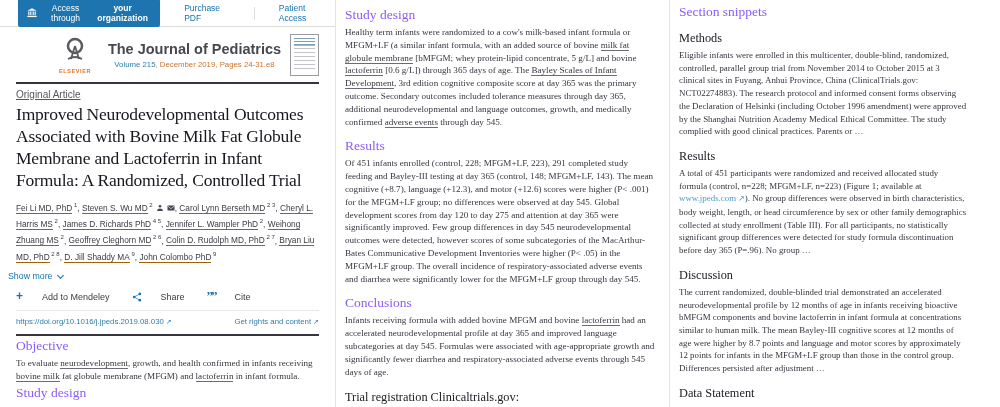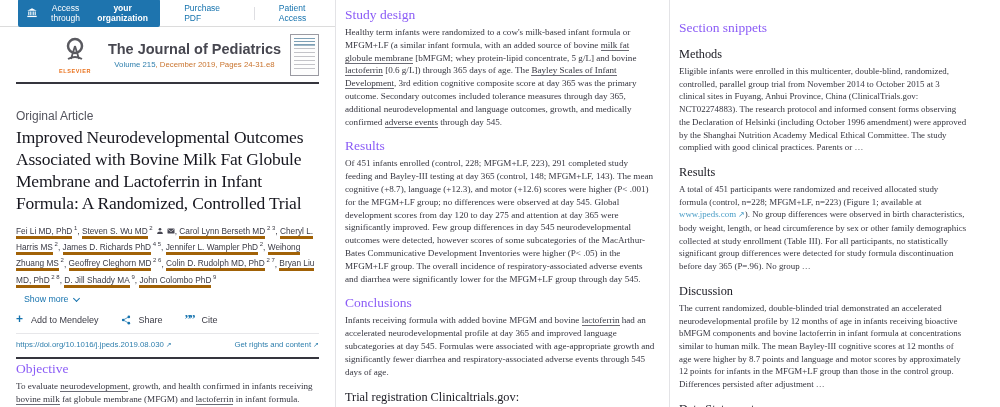--- a/index.html
+++ b/index.html
@@ -1,21 +1,21 @@
 <!DOCTYPE html>
 <html><head>
 <meta charset="utf-8">
 <style>
   html,body{margin:0;padding:0;background:#fff;}
   .page{width:1000px;height:407px;overflow:hidden;display:flex;background:#fff;
         font-family:"Liberation Sans",sans-serif;color:#333;}
   .col{box-sizing:border-box;overflow:hidden;position:relative;}
   .col-left{width:336px;border-right:1px solid #e3e3e6;}
   .col-mid{width:334px;border-right:1px solid #e3e3e6;padding:3px 14px 0 9px;}
-  .col-right{flex:1;padding:16px 32px 0 9px;}
+  .col-right{flex:1;padding:0 32px 0 9px;}
 
   
   .topbar{display:flex;align-items:center;height:26px;border-bottom:1px solid #dcdcdc;
           padding-left:18px;gap:14px;}
   .access-btn{display:inline-flex;align-items:center;gap:5px;background:#1e74ae;color:#fff;
           border:none;border-radius:2px;font-size:8.5px;padding:4px 9px;cursor:pointer;
           font-family:"Liberation Sans",sans-serif;}
   .access-btn b{font-weight:bold;}
   .access-btn svg{width:10px;height:10px;display:block;}
   .top-link{color:#1673ae;font-size:8.5px;text-decoration:none;padding:0 10px;}
@@ -34,34 +34,34 @@
   .jcover{width:29px;height:42px;border:1px solid #9a9aa2;background:#fdfdfd;flex:0 0 auto;
           padding:3px 3px;box-sizing:border-box;}
   .jcover .cov-top{height:7px;border-bottom:1px solid #9fb6c6;margin-bottom:2px;
           background:repeating-linear-gradient(#7d9fb5 0 1px,transparent 1px 3px);}
   .jcover .cov-body{height:24px;
           background:repeating-linear-gradient(#c3c3c8 0 1px,transparent 1px 4px);}
   .hr-dark{border:none;border-top:2px solid #35353d;margin:0 16px;}
   .hr-light{border:none;border-top:1px solid #e7e7ea;margin:8px 16px 0;}
 
   
-  .article-type{font-size:12px;color:#55555e;margin:25px 16px 1px;}
+  .article-type{font-size:10px;color:#55555e;margin:5px 16px 1px;text-decoration:underline;}
   .title{font-family:"Liberation Serif",serif;font-weight:normal;font-size:17.5px;
          line-height:22px;letter-spacing:-0.2px;color:#17171f;margin:3px 16px 0;}
   .authors{margin:8px 16px 0;font-size:8.3px;line-height:13.5px;color:#3a3a44;}
-  .author .aname{border-bottom:3px solid #a16207;}
+  .author .aname{border-bottom:1px solid #a16207;}
   .authors sup{font-size:6px;}
   .a-icon{display:inline-block;width:8px;height:8px;margin-left:3px;vertical-align:-1px;}
   .a-icon svg{width:8px;height:8px;display:block;}
   .show-more{display:inline-flex;align-items:center;color:#1673ae;font-size:8.8px;
-         margin:7px 24px 0;text-decoration:none;}
+         margin:7px 8px 0;text-decoration:none;}
   .chev{width:4px;height:4px;border-right:1.3px solid #1673ae;border-bottom:1.3px solid #1673ae;
         transform:rotate(45deg);display:inline-block;margin-left:5px;margin-top:-2px;}
   .actions{display:flex;align-items:center;gap:22px;margin:9px 16px 0;font-size:9px;color:#3c3c46;}
-  .action{display:inline-flex;align-items:flex-start;gap:8px;cursor:pointer;}
+  .action{display:inline-flex;align-items:flex-start;gap:19px;cursor:pointer;}
   .plus-icon::before{content:'+';color:#1673ae;font-size:12px;font-weight:bold;line-height:9px;}
   .share-icon svg{width:10px;height:10px;display:block;}
   .cite-icon::before{content:'\201D\201D';color:#1673ae;font-weight:bold;font-size:13px;
         letter-spacing:-2px;line-height:8px;font-family:"Liberation Serif",serif;}
   .doi-row{display:flex;justify-content:space-between;margin:0 16px;padding-top:6px;font-size:7.8px;}
   .doi-row a{color:#2f7fad;text-decoration:none;}
   .ext-arrow::before{content:'\2197';font-size:0.9em;margin-left:2px;}
 
   
   .sec-h{font-family:"Liberation Serif",serif;font-weight:normal;color:#8b5cf6;

